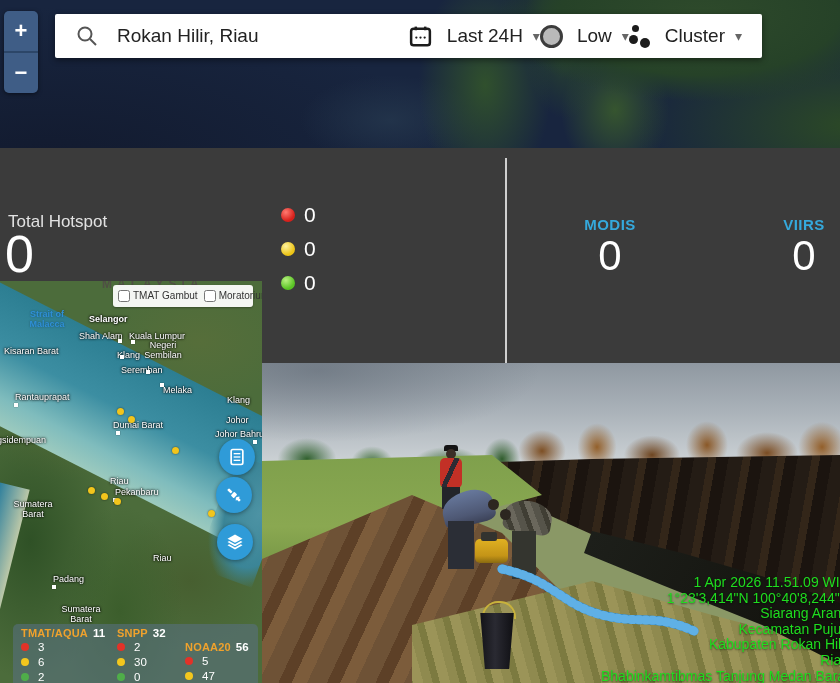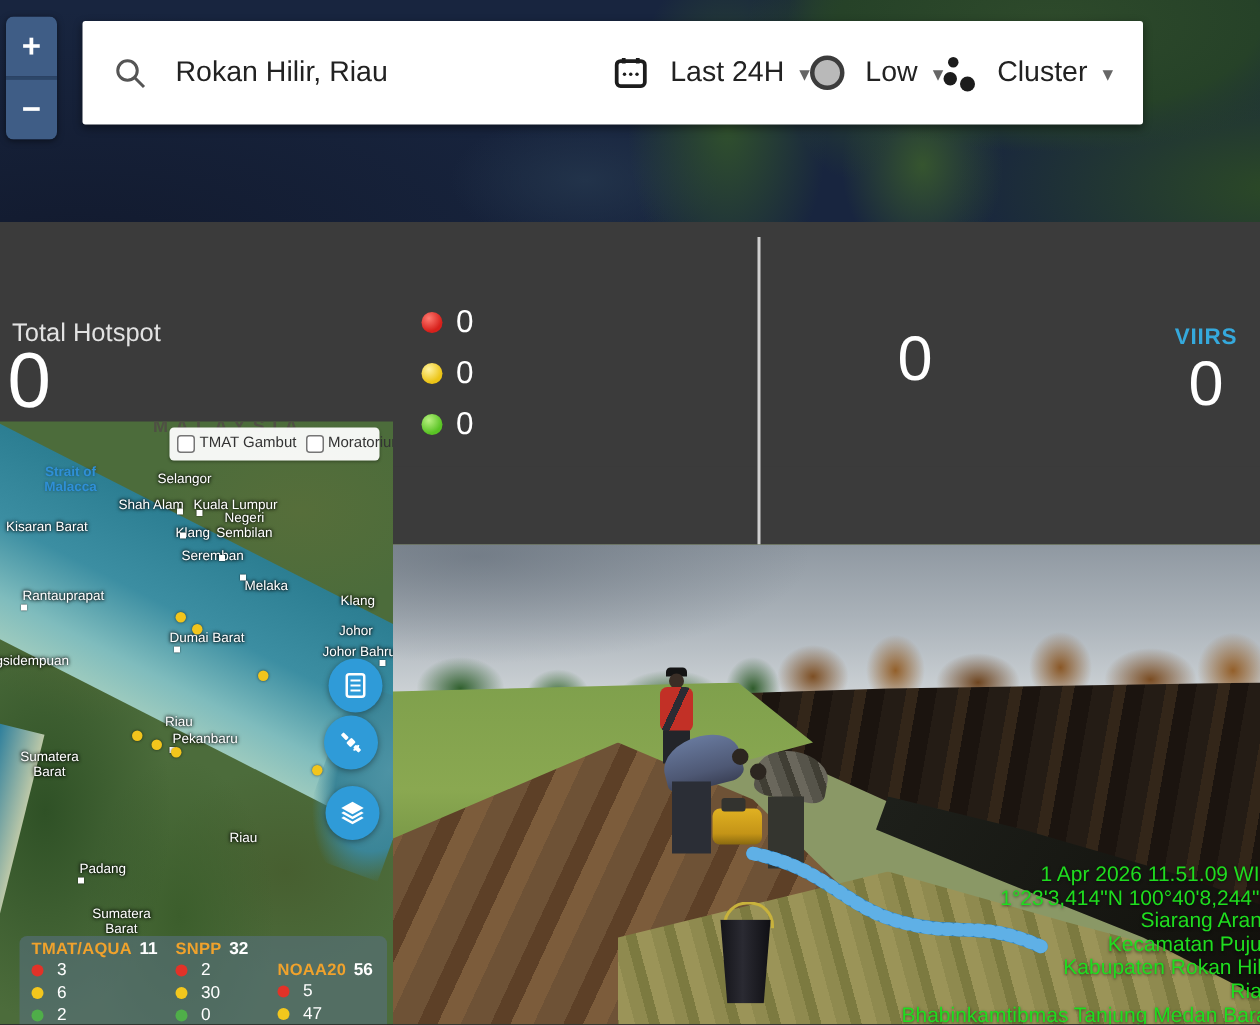--- a/index.html
+++ b/index.html
@@ -17,21 +17,21 @@
       radial-gradient(ellipse 520px 210px at 50px 170px,#121a2e 0%,rgba(0,0,0,0) 78%);}
 
   
   .zoomctl{position:absolute;left:4px;top:11px;width:34px;border-radius:5px;overflow:hidden;
     box-shadow:0 1px 4px rgba(0,0,0,.5);}
   .zoomctl .zbtn{width:34px;height:40px;background:#3f5d86;color:#fff;font-size:22px;font-weight:bold;
     display:flex;align-items:center;justify-content:center;cursor:pointer;}
   .zoomctl .zdiv{height:2px;background:#2c4668;}
 
   
-  .searchbar{position:absolute;left:55px;top:14px;width:707px;height:69px;background:#fff;border-radius:2px;
+  .searchbar{position:absolute;left:55px;top:14px;width:707px;height:44px;background:#fff;border-radius:2px;
     box-shadow:0 2px 6px rgba(0,0,0,.45);display:flex;align-items:center;padding:0 20px;box-sizing:border-box;}
   .query{font-size:19px;color:#222;margin-left:18px;flex:1 1 auto;white-space:nowrap;}
   .fitem{display:flex;align-items:center;}
   .flabel{font-size:19px;color:#222;margin:0 10px 0 14px;white-space:nowrap;}
   .caret{font-size:14px;color:#666;margin-right:26px;}
   .caret:last-child{margin-right:0;}
   .circle-ic{width:23px;height:23px;border-radius:50%;border:3px solid #3c3c3c;background:#b9b9b9;box-sizing:border-box;}
   .cluster-ic{position:relative;width:22px;height:24px;}
   .cluster-ic i{position:absolute;border-radius:50%;background:#1c1c1c;}
   .cluster-ic i:nth-child(1){width:7px;height:7px;left:3px;top:1px;}
@@ -225,36 +225,37 @@
       </div>
       <div class="lrow">
         <span class="ldot grn"></span>
         <span class="lval">0</span>
       </div>
     </div>
 
     <div class="vdivider"></div>
 
     <div class="satblock modis">
+      <div class="satname">MODIS</div>
       <div class="satval">0</div>
     </div>
     <div class="satblock viirs">
       <div class="satname">VIIRS</div>
       <div class="satval">0</div>
     </div>
   </div>
 
   <div class="inset">
     <div class="sea-band"></div>
     <div class="sea-west"></div>
     <div class="sea-east"></div>
 
     <span class="country" style="left:102px;top:-4px;">MALAYSIA</span>
     <span class="sealabel" style="left:26px;top:28px;">Strait of Malacca</span>
-    <span class="mlabel" style="left:105px;top:34px;">Selangor</span>
+    <span class="mlabel" style="left:89px;top:34px;font-weight:bold;">Selangor</span>
     <span class="mlabel" style="left:79px;top:51px;">Shah Alam</span>
     <span class="mlabel" style="left:129px;top:51px;">Kuala Lumpur</span>
     <span class="mlabel" style="left:117px;top:70px;">Klang</span>
     <span class="mlabel wrap" style="left:144px;top:60px;width:38px;text-align:center;">Negeri Sembilan</span>
     <span class="mlabel" style="left:121px;top:85px;">Seremban</span>
     <span class="mlabel" style="left:4px;top:66px;">Kisaran Barat</span>
     <span class="mlabel" style="left:163px;top:105px;">Melaka</span>
     <span class="mlabel" style="left:227px;top:115px;">Klang</span>
     <span class="mlabel" style="left:226px;top:135px;">Johor</span>
     <span class="mlabel" style="left:215px;top:149px;">Johor Bahru</span>

